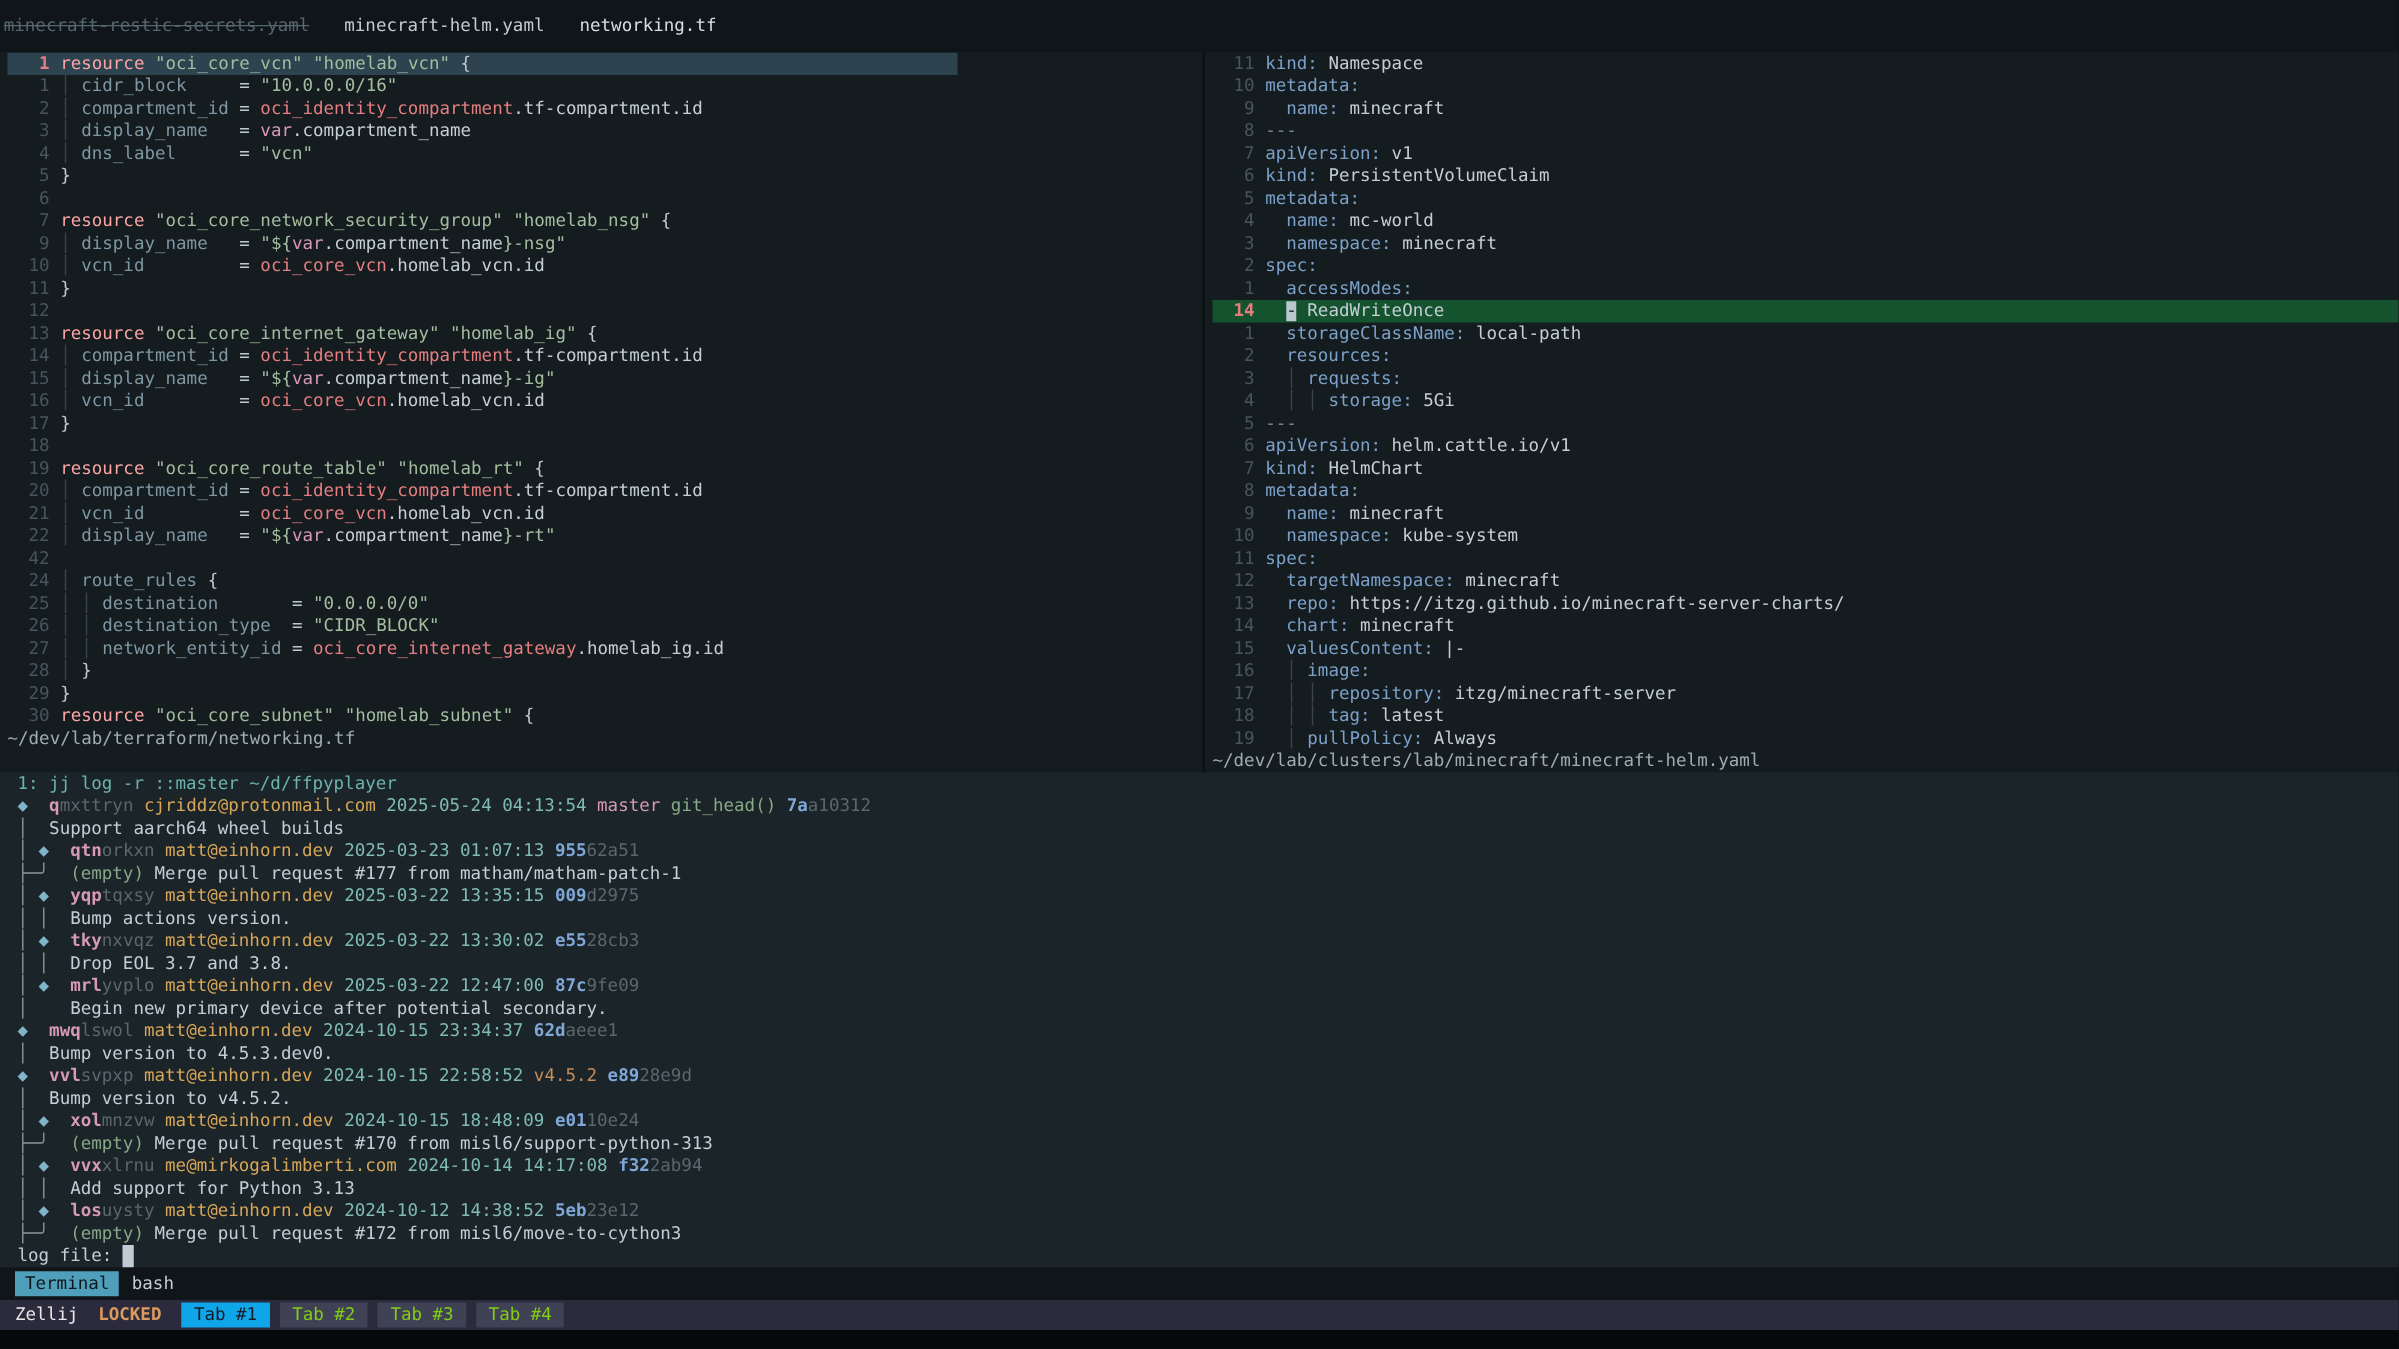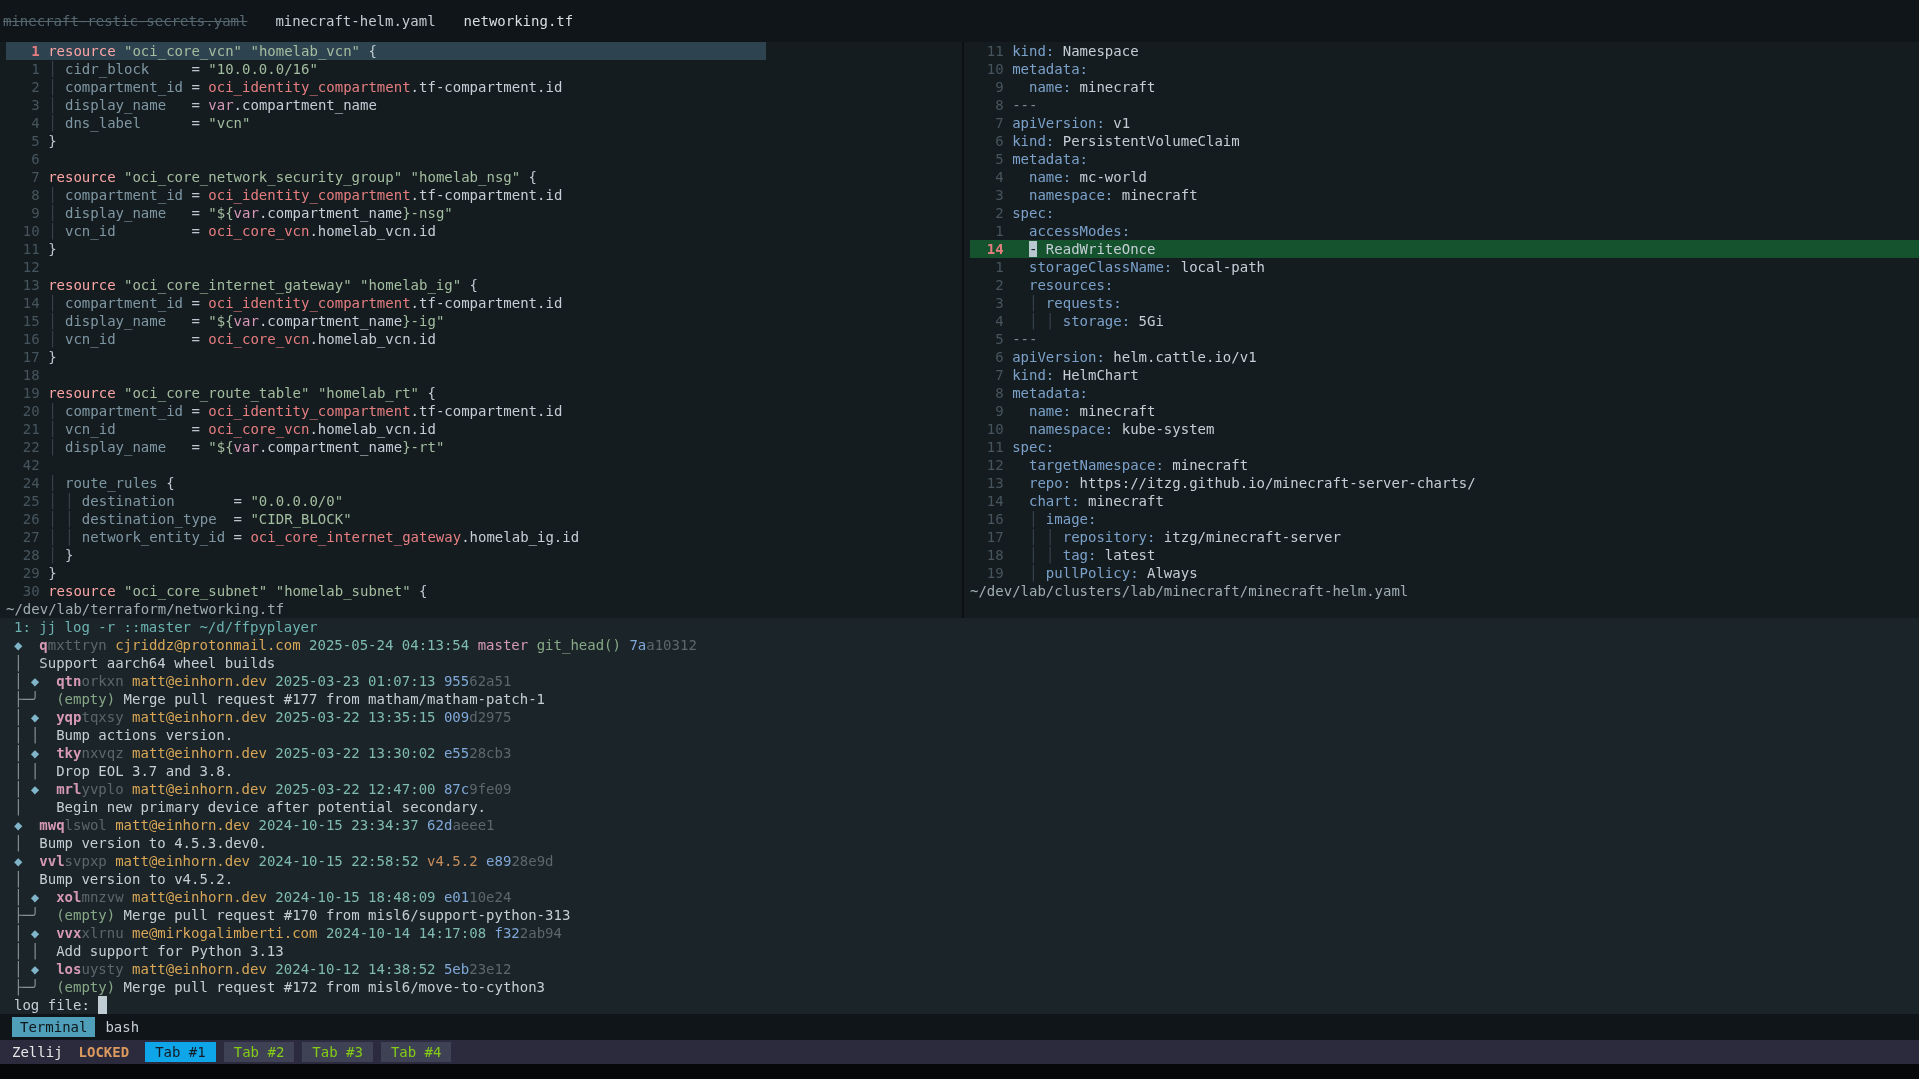--- a/index.html
+++ b/index.html
@@ -49,21 +49,21 @@
   .term-row{height:18px;white-space:pre}
   .tk-node{color:#7fb4c9}
   .tk-g{color:#8b959c}
   .tk-cid1{color:#d699b6;font-weight:bold}
   .tk-cid2{color:#5c666d}
   .tk-email{color:#d8a657}
   .tk-date{color:#7fbbb3}
   .tk-book{color:#d699b6}
   .tk-ghead{color:#87a987}
   .tk-tag{color:#c78d5b}
-  .tk-h1{color:#7fa8d8;font-weight:normal}
+  .tk-h1{color:#7fa8d8;font-weight:bold}
   .tk-h2{color:#5c666d}
   .tk-desc{color:#c5ced6}
   .tk-empty{color:#87a987}
   .prompt-row{height:18px;white-space:pre;color:#c5ced6}
   .cursor-block{background:#c0ccd3;color:#1b2428;display:inline-block;width:1ch}
 
   
   .panel-bar{height:26px;background:#0f1519;display:flex;align-items:center;padding:0 12px;gap:10px;flex:none}
   .term-chip{background:#4f9fba;color:#0f1519;padding:1px 8px}
   .shell-label{color:#c5ced6}
@@ -93,21 +93,20 @@
     <div class="pane pane-left">
       <div class="lines" id="left-lines">
           <div class="row row-cur-left"><span class="gut gut-cur">1</span><span class="tk-kw">resource</span><span class="tk-pun"> </span><span class="tk-str">"oci_core_vcn"</span><span class="tk-pun"> </span><span class="tk-str">"homelab_vcn"</span><span class="tk-pun"> {</span></div>
           <div class="row"><span class="gut">1</span><span class="tk-guide">│ </span><span class="tk-attr">cidr_block</span><span class="tk-op">     = </span><span class="tk-str">"10.0.0.0/16"</span></div>
           <div class="row"><span class="gut">2</span><span class="tk-guide">│ </span><span class="tk-attr">compartment_id</span><span class="tk-op"> = </span><span class="tk-ref">oci_identity_compartment</span><span class="tk-mem">.tf-compartment.id</span></div>
           <div class="row"><span class="gut">3</span><span class="tk-guide">│ </span><span class="tk-attr">display_name</span><span class="tk-op">   = </span><span class="tk-var">var</span><span class="tk-mem">.compartment_name</span></div>
           <div class="row"><span class="gut">4</span><span class="tk-guide">│ </span><span class="tk-attr">dns_label</span><span class="tk-op">      = </span><span class="tk-str">"vcn"</span></div>
           <div class="row"><span class="gut">5</span><span class="tk-pun">}</span></div>
           <div class="row"><span class="gut">6</span></div>
           <div class="row"><span class="gut">7</span><span class="tk-kw">resource</span><span class="tk-pun"> </span><span class="tk-str">"oci_core_network_security_group"</span><span class="tk-pun"> </span><span class="tk-str">"homelab_nsg"</span><span class="tk-pun"> {</span></div>
-          <div class="row"><span class="gut">8</span><span class="tk-guide">│ </span><span class="tk-attr">compartment_id</span><span class="tk-op"> = </span><span class="tk-ref">oci_identity_compartment</span><span class="tk-mem">.tf-compartment.id</span></div>
           <div class="row"><span class="gut">9</span><span class="tk-guide">│ </span><span class="tk-attr">display_name</span><span class="tk-op">   = </span><span class="tk-str">"${</span><span class="tk-var">var</span><span class="tk-mem">.compartment_name</span><span class="tk-str">}-nsg"</span></div>
           <div class="row"><span class="gut">10</span><span class="tk-guide">│ </span><span class="tk-attr">vcn_id</span><span class="tk-op">         = </span><span class="tk-ref">oci_core_vcn</span><span class="tk-mem">.homelab_vcn.id</span></div>
           <div class="row"><span class="gut">11</span><span class="tk-pun">}</span></div>
           <div class="row"><span class="gut">12</span></div>
           <div class="row"><span class="gut">13</span><span class="tk-kw">resource</span><span class="tk-pun"> </span><span class="tk-str">"oci_core_internet_gateway"</span><span class="tk-pun"> </span><span class="tk-str">"homelab_ig"</span><span class="tk-pun"> {</span></div>
           <div class="row"><span class="gut">14</span><span class="tk-guide">│ </span><span class="tk-attr">compartment_id</span><span class="tk-op"> = </span><span class="tk-ref">oci_identity_compartment</span><span class="tk-mem">.tf-compartment.id</span></div>
           <div class="row"><span class="gut">15</span><span class="tk-guide">│ </span><span class="tk-attr">display_name</span><span class="tk-op">   = </span><span class="tk-str">"${</span><span class="tk-var">var</span><span class="tk-mem">.compartment_name</span><span class="tk-str">}-ig"</span></div>
           <div class="row"><span class="gut">16</span><span class="tk-guide">│ </span><span class="tk-attr">vcn_id</span><span class="tk-op">         = </span><span class="tk-ref">oci_core_vcn</span><span class="tk-mem">.homelab_vcn.id</span></div>
           <div class="row"><span class="gut">17</span><span class="tk-pun">}</span></div>
           <div class="row"><span class="gut">18</span></div>
@@ -148,20 +147,21 @@
           <div class="row"><span class="gut">5</span><span class="tk-sep">---</span></div>
           <div class="row"><span class="gut">6</span><span class="tk-key">apiVersion:</span><span class="tk-val"> helm.cattle.io/v1</span></div>
           <div class="row"><span class="gut">7</span><span class="tk-key">kind:</span><span class="tk-val"> HelmChart</span></div>
           <div class="row"><span class="gut">8</span><span class="tk-key">metadata:</span></div>
           <div class="row"><span class="gut">9</span><span class="tk-ws">  </span><span class="tk-key">name:</span><span class="tk-val"> minecraft</span></div>
           <div class="row"><span class="gut">10</span><span class="tk-ws">  </span><span class="tk-key">namespace:</span><span class="tk-val"> kube-system</span></div>
           <div class="row"><span class="gut">11</span><span class="tk-key">spec:</span></div>
           <div class="row"><span class="gut">12</span><span class="tk-ws">  </span><span class="tk-key">targetNamespace:</span><span class="tk-val"> minecraft</span></div>
           <div class="row"><span class="gut">13</span><span class="tk-ws">  </span><span class="tk-key">repo:</span><span class="tk-val"> https://itzg.github.io/minecraft-server-charts/</span></div>
           <div class="row"><span class="gut">14</span><span class="tk-ws">  </span><span class="tk-key">chart:</span><span class="tk-val"> minecraft</span></div>
+          <div class="row"><span class="gut">15</span><span class="tk-ws">  </span><span class="tk-key">valuesContent:</span><span class="tk-val"> |-</span></div>
           <div class="row"><span class="gut">16</span><span class="tk-ws">  </span><span class="tk-guide">│ </span><span class="tk-key">image:</span></div>
           <div class="row"><span class="gut">17</span><span class="tk-ws">  </span><span class="tk-guide">│ </span><span class="tk-guide">│ </span><span class="tk-key">repository:</span><span class="tk-val"> itzg/minecraft-server</span></div>
           <div class="row"><span class="gut">18</span><span class="tk-ws">  </span><span class="tk-guide">│ </span><span class="tk-guide">│ </span><span class="tk-key">tag:</span><span class="tk-val"> latest</span></div>
           <div class="row"><span class="gut">19</span><span class="tk-ws">  </span><span class="tk-guide">│ </span><span class="tk-key">pullPolicy:</span><span class="tk-val"> Always</span></div>
         </div>
       <div class="statusline">~/dev/lab/clusters/lab/minecraft/minecraft-helm.yaml</div>
     </div>
   </div>
 
   <div class="terminal">

